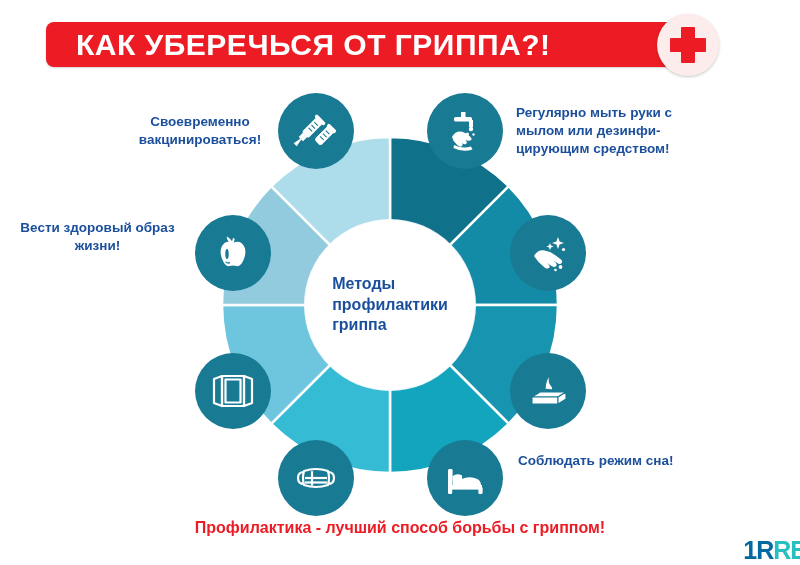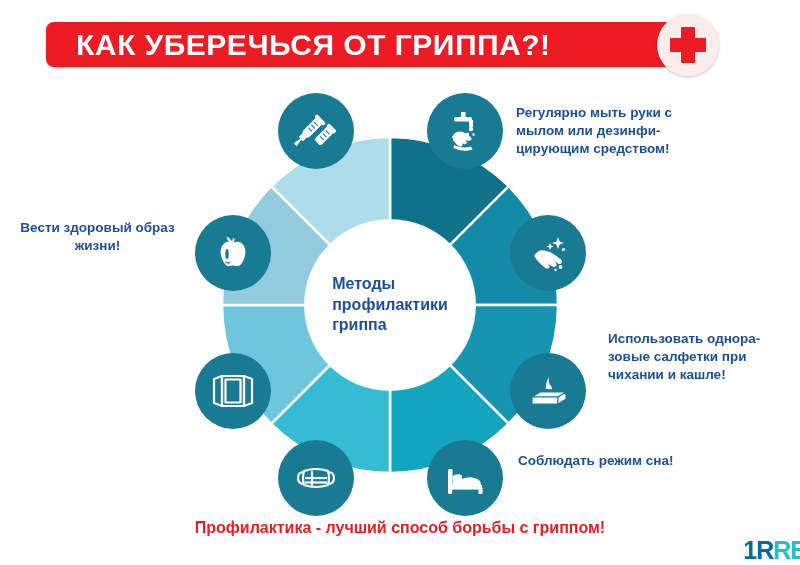--- a/index.html
+++ b/index.html
@@ -320,29 +320,28 @@
             <rect x="23.2" y="9" width="2" height="7" rx="1" transform="rotate(14 24 12)"></rect>
             <path d="M24 14 q7 -3.5 11 3 q3 6 -0.5 14 q-3 7 -7 6 q-2.2 -0.6 -3.5 -0.6 q-1.3 0 -3.5 0.6 q-4 1 -7 -6 q-3.5 -8 -0.5 -14 q4 -6.5 11 -3 z"></path>
             <ellipse cx="18" cy="25" rx="1.7" ry="5" fill="#197a94"></ellipse>
             <path d="M16.5 33 q2.5 1.5 4.5 0.6" fill="none" stroke="#197a94" stroke-width="1.4"></path>
           </g>
         </svg>
       </span>
     </div>
   </div>
 
+  <div class="label center" style="left:120px; top:113px; width:160px;">Своевременно
+вакцинироваться!</div>
 
   <div class="label right" style="left:516px; top:104px; width:210px;">Регулярно мыть руки с
 мылом или дезинфи-
 цирующим средством!</div>
 
 
-  <div class="label right" style="left:608px; top:330px; width:185px;">Использовать однора-
-зовые салфетки при
-чихании и кашле!</div>
 
   <div class="label right" style="left:518px; top:452px; width:200px;">Соблюдать режим сна!</div>
 
 
 
   <div class="label center" style="left:0px; top:219px; width:195px;">Вести здоровый образ
 жизни!</div>
 
   <div class="slogan">Профилактика - лучший способ борьбы с гриппом!</div>
 

